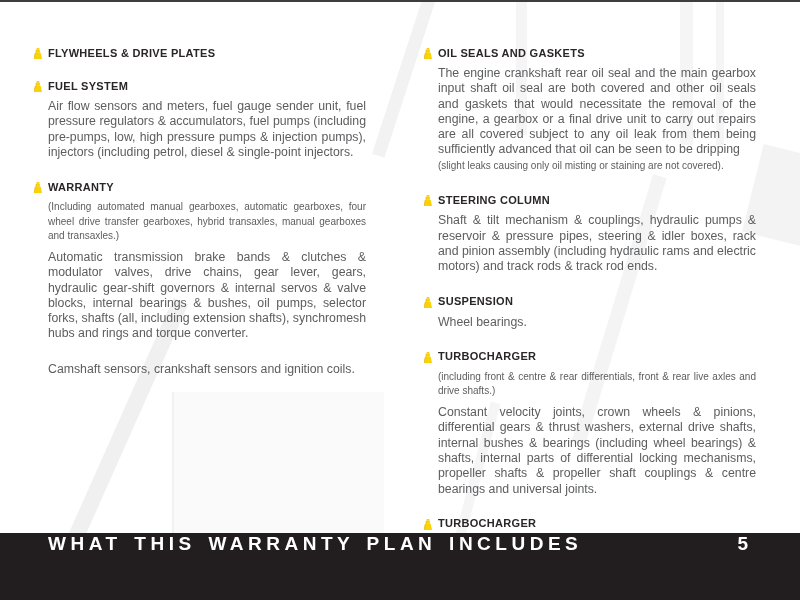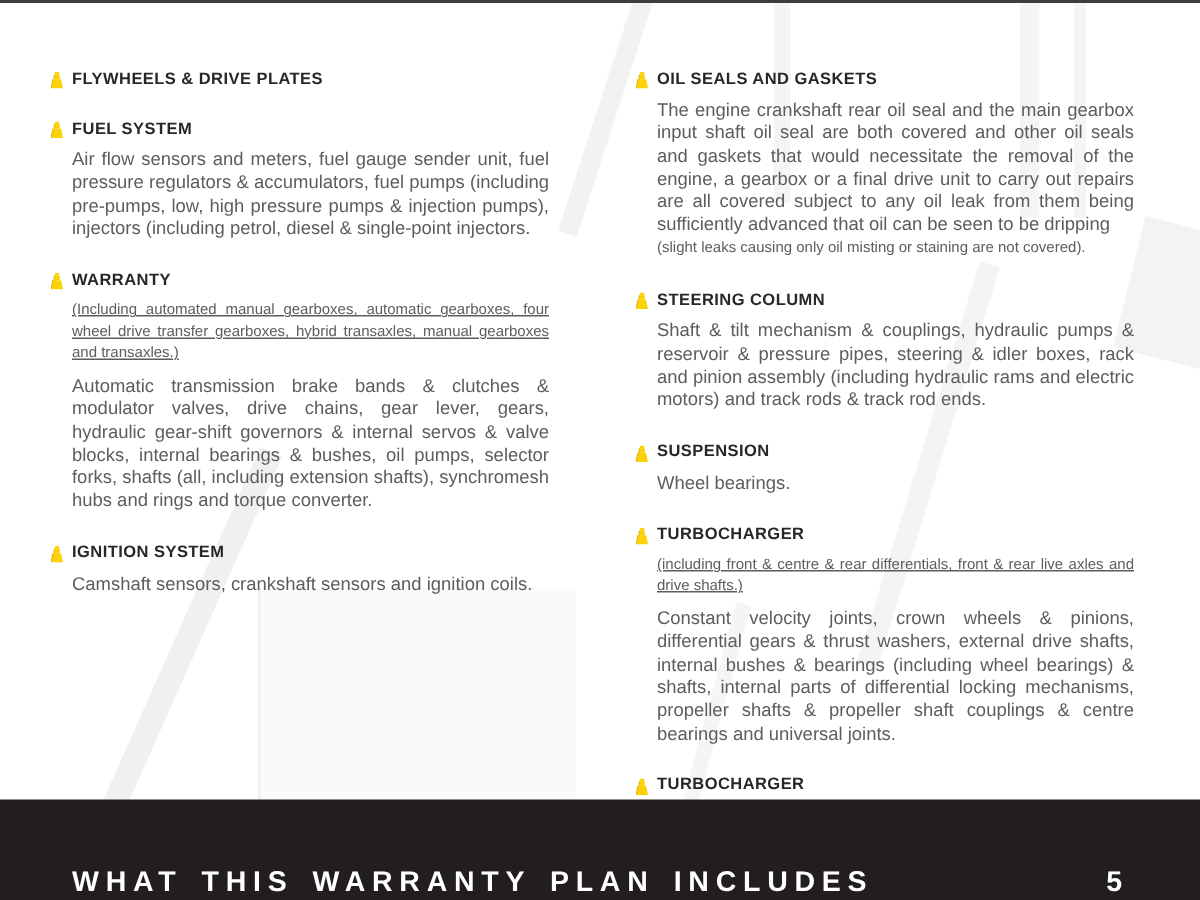--- a/index.html
+++ b/index.html
@@ -37,31 +37,31 @@
   h3 {
     margin: 0; font-size: 11px; font-weight: 700;
     color: #2a2627; letter-spacing: 0.3px;
   }
   .body, .note {
     margin: 0; padding-left: 14px;
     color: #5c5d5f; text-align: justify;
   }
   .body { font-size: 12.3px; line-height: 15.3px; }
   .note { font-size: 10px; line-height: 14.6px; }
-  .note-above { margin-bottom: 6px; text-decoration: underline; }
+  .note-above { margin-bottom: 6px; }
   .note-below { margin-top: 1px; }
   .caret {
     display: inline-block; width: 5px; height: 8px;
     background: #8fb3c8; margin: 0 1px; vertical-align: baseline;
   }
 
   .footer {
     position: absolute; left: 0; bottom: 0; width: 800px; height: 67px;
     background: #221e1f; z-index: 4;
-    display: flex; align-items: flex-end;
+    display: flex; align-items: flex-start;
   }
   .ftitle {
     margin-left: 48px;
     color: #ffffff; font-size: 19px; font-weight: 700;
     letter-spacing: 4.5px; word-spacing: 3px;
   }
   .fpage {
     margin-left: auto; margin-right: 52px;
     color: #ffffff; font-size: 19px; font-weight: 700;
   }
@@ -128,33 +128,20 @@
             <path d="M2.1 1.8v3M1.3 4.8L0 11" stroke="#e0b106" stroke-width="0.7" fill="none"></path>
           </svg>
       </span>
       <h3>WARRANTY</h3>
     </div>
     <p class="note note-above">(Including automated manual gearboxes, automatic gearboxes, four wheel drive transfer gearboxes, hybrid transaxles, manual gearboxes and transaxles.)</p>
     <p class="body">Automatic transmission brake bands &amp; clutches &amp; modulator valves, drive chains, gear lever, gears, hydraulic gear-shift governors &amp; internal servos &amp; valve blocks, internal bearings &amp; bushes, oil pumps, selector forks, shafts (all, including extension shafts), synchromesh hubs and rings and torque converter.</p>
   </section>
 
   <section class="sec">
-    <div class="head">
-      <span class="plug">
-        <svg width="8" height="11" viewBox="0 0 8 11">
-            <g fill="#fbd206">
-              <rect x="2.6" y="0" width="2.8" height="1.8"></rect>
-              <rect x="2.1" y="1.8" width="3.8" height="3"></rect>
-              <path d="M1.3 4.8h5.4L8 11H0z"></path>
-            </g>
-            <path d="M2.1 1.8v3M1.3 4.8L0 11" stroke="#e0b106" stroke-width="0.7" fill="none"></path>
-          </svg>
-      </span>
-      <h3>IGNITION SYSTEM</h3>
-    </div>
     <p class="body">Camshaft sensors, crankshaft sensors and ignition coils.</p>
   </section>
 
 </div>
 
 <div class="content col-right">
 
   <section class="sec">
     <div class="head">
       <span class="plug">

